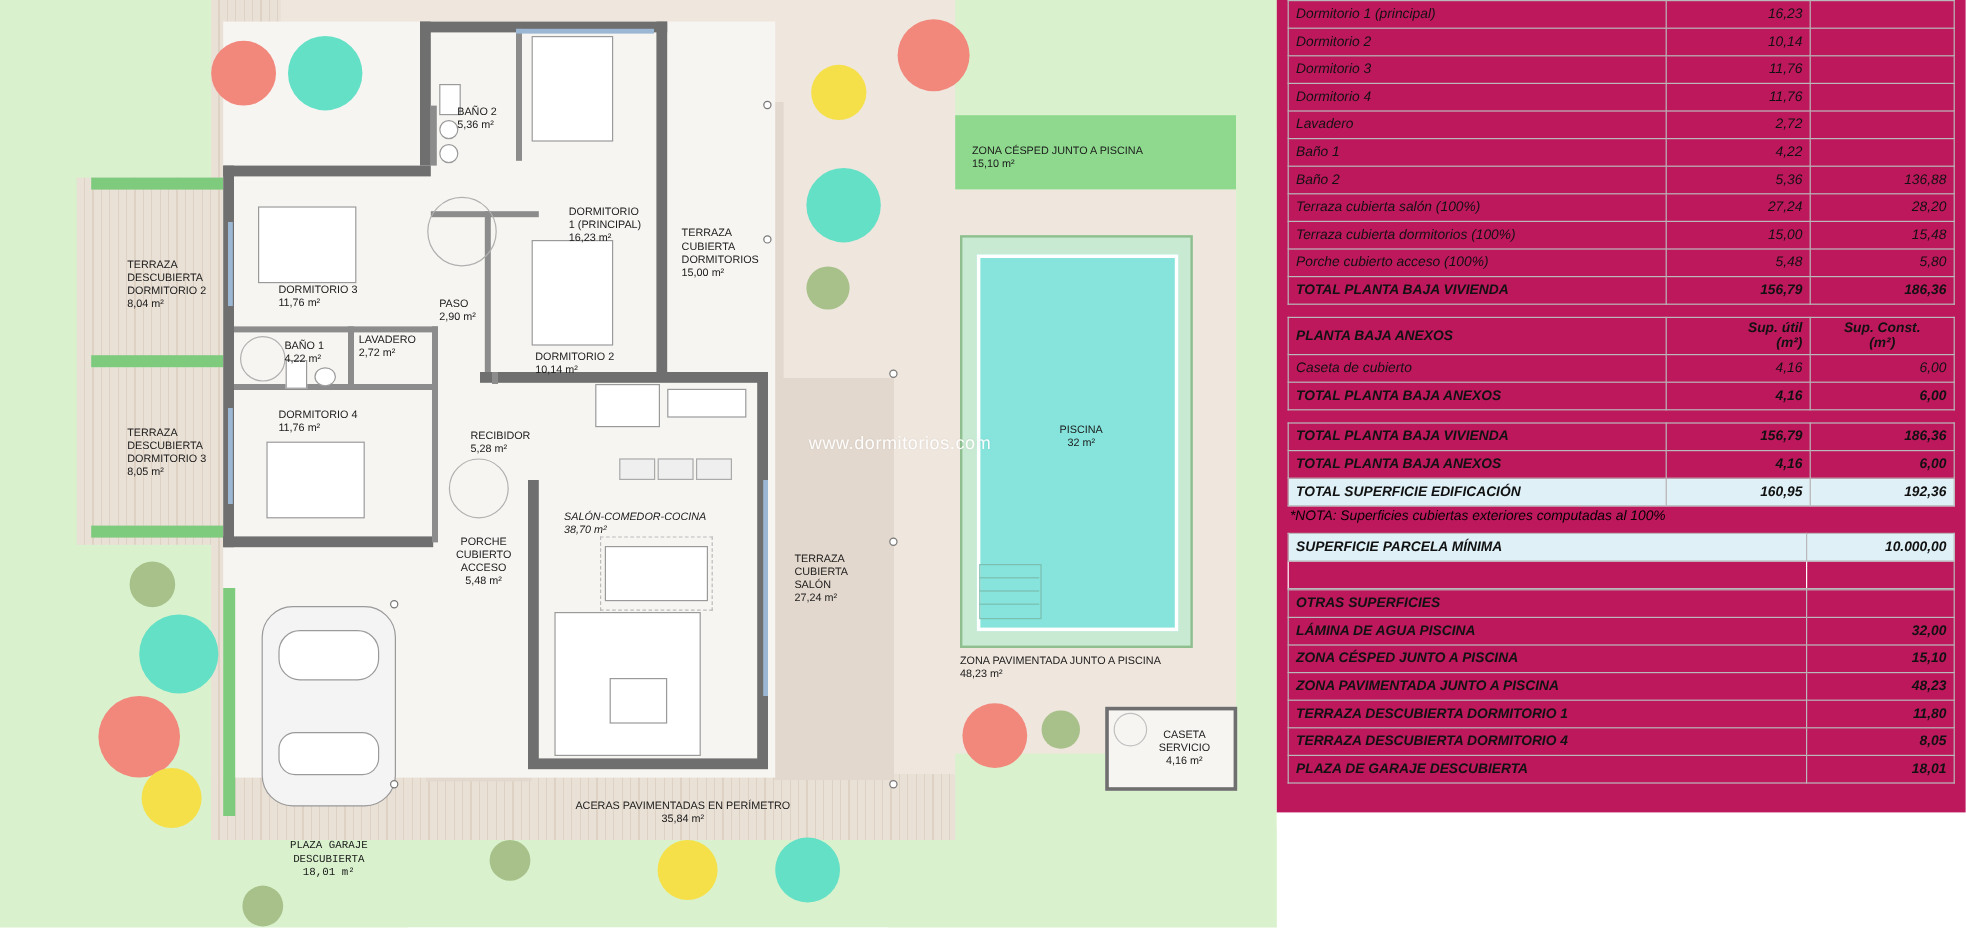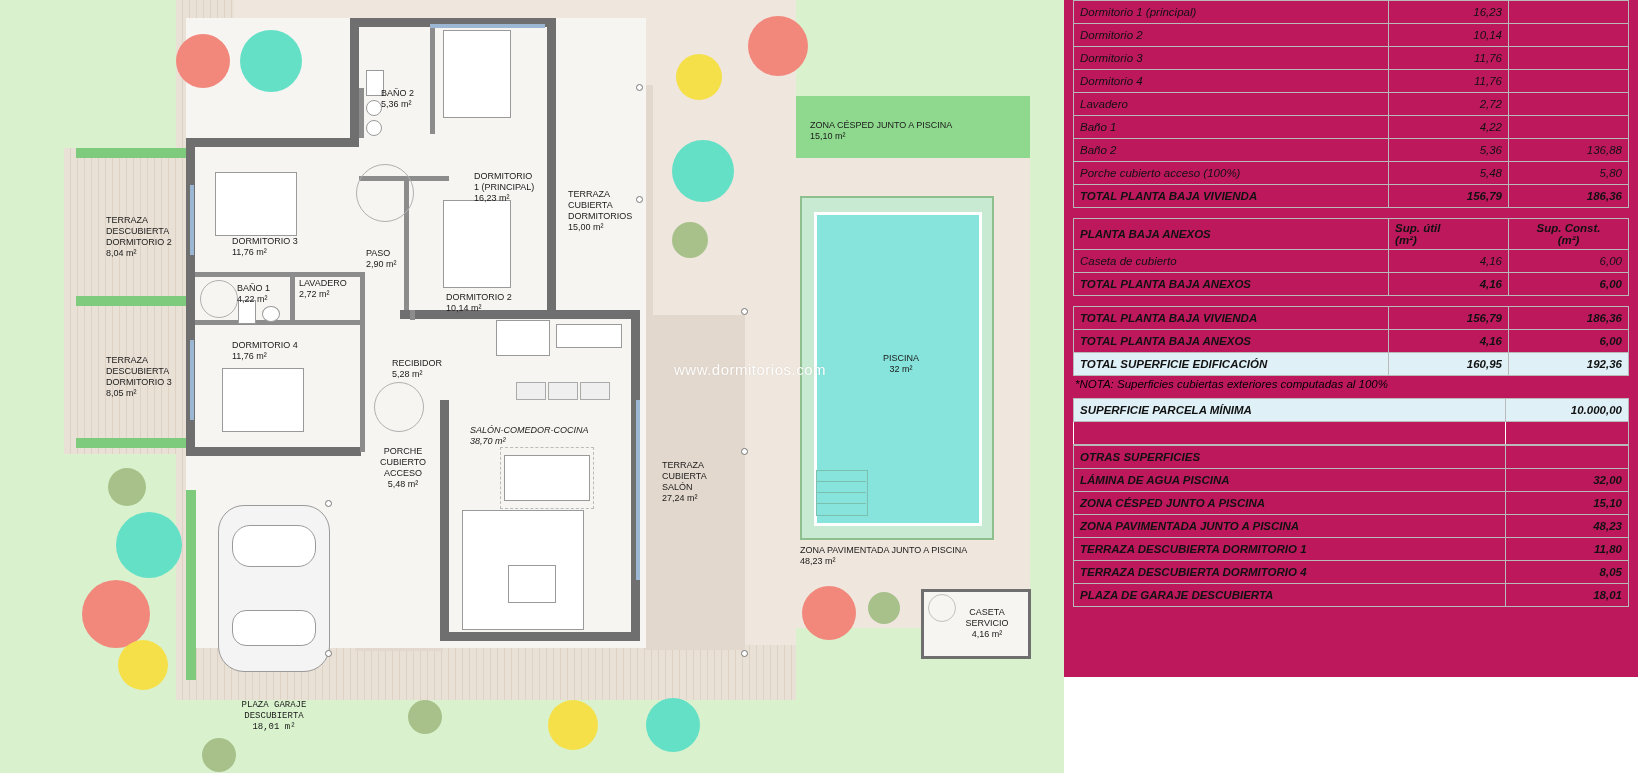--- a/index.html
+++ b/index.html
@@ -234,20 +234,22 @@
 5,48 m²</div>
   <div class="lbl" style="left:662px;top:460px;width:68px;">TERRAZA
 CUBIERTA
 SALÓN
 27,24 m²</div>
   <div class="lbl" style="left:800px;top:545px;width:230px;">ZONA PAVIMENTADA JUNTO A PISCINA
 48,23 m²</div>
   <div class="lbl center" style="left:952px;top:607px;width:70px;">CASETA
 SERVICIO
 4,16 m²</div>
+  <div class="lbl center" style="left:452px;top:666px;width:234px;">ACERAS PAVIMENTADAS EN PERÍMETRO
+35,84 m²</div>
   <div class="lbl center" style="left:214px;top:700px;width:120px;font-family:Liberation Mono, monospace;">PLAZA GARAJE
 DESCUBIERTA
 18,01 m²</div>
 
   <div class="watermark" style="left:674px;top:361px;">www.dormitorios.com</div>
 </div>
 
 <div id="tables">
 
   <table class="t">
@@ -279,41 +281,51 @@
       </tr>
       <tr>
         <td class="name">Baño 1</td>
         <td class="num">4,22</td>
         <td class="num2"></td>
       </tr>
       <tr>
         <td class="name">Baño 2</td>
         <td class="num">5,36</td>
         <td class="num2">136,88</td>
+      </tr>
+      <tr>
+        <td class="name">Terraza cubierta salón (100%)</td>
+        <td class="num">27,24</td>
+        <td class="num2">28,20</td>
+      </tr>
+      <tr>
+        <td class="name">Terraza cubierta dormitorios (100%)</td>
+        <td class="num">15,00</td>
+        <td class="num2">15,48</td>
       </tr>
       <tr>
         <td class="name">Porche cubierto acceso (100%)</td>
         <td class="num">5,48</td>
         <td class="num2">5,80</td>
       </tr>
       <tr class="bold">
         <td class="name">TOTAL PLANTA BAJA VIVIENDA</td>
         <td class="num">156,79</td>
         <td class="num2">186,36</td>
       </tr>
     </tbody>
   </table>
 
   <div class="spacer"></div>
 
   <table class="t">
     <tbody>
       <tr class="hdr2">
         <td class="name" style="text-align:left;">PLANTA BAJA ANEXOS</td>
-        <td class="num" style="text-align:left;white-space:pre-line;">Sup. útil
+        <td class="num" style="text-align:right;white-space:pre-line;">Sup. útil
 (m²)</td>
         <td class="num2" style="text-align:center;white-space:pre-line;">Sup. Const.
 (m²)</td>
       </tr>
       <tr>
         <td class="name">Caseta de cubierto</td>
         <td class="num">4,16</td>
         <td class="num2">6,00</td>
       </tr>
       <tr class="bold">

